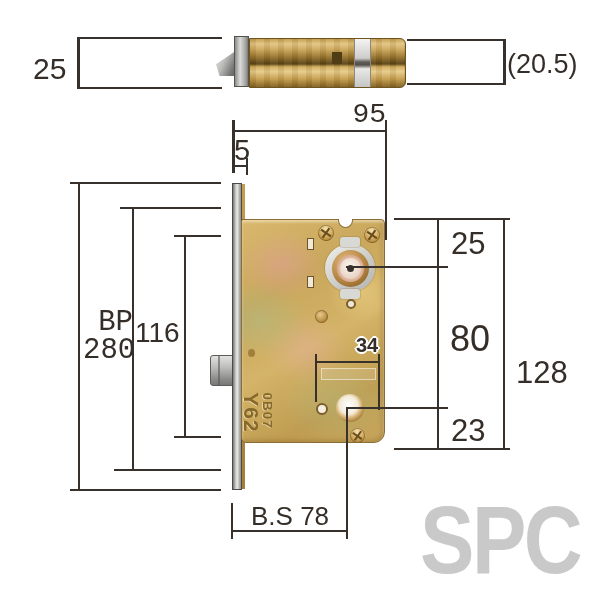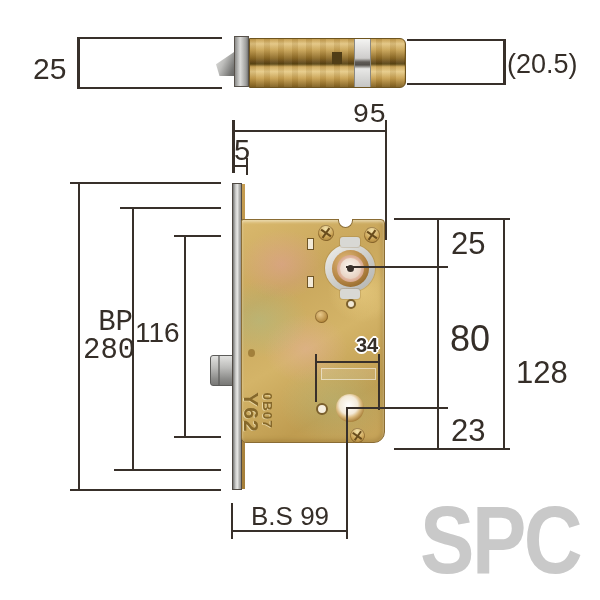--- a/index.html
+++ b/index.html
@@ -180,17 +180,17 @@
   <div class="lbl" style="left:516px;top:321px;font-size:31px;margin-top:36px;">128</div>
 
   <div class="hl" style="left:316px;top:360.75px;width:64px;"></div>
   <div class="vl" style="left:314.75px;top:354px;height:48px;"></div>
   <div class="vl" style="left:377.75px;top:354px;height:56px;"></div>
   <div class="lbl halo" style="left:328px;top:335px;font-size:20px;font-weight:600;margin-left:28px;">34</div>
 
   <div class="vl" style="left:345.75px;top:407px;height:132px;"></div>
   <div class="hl" style="left:232px;top:529.75px;width:116px;"></div>
   <div class="vl" style="left:230.75px;top:503px;height:36px;"></div>
-  <div class="lbl" style="left:251px;top:503px;font-size:26px;">B.S 99</div>
+  <div class="lbl" style="left:251px;top:503px;font-size:26px;">B.S 78</div>
 
   <div class="watermark">SPC</div>
 
 </div>
 
 </body></html>

